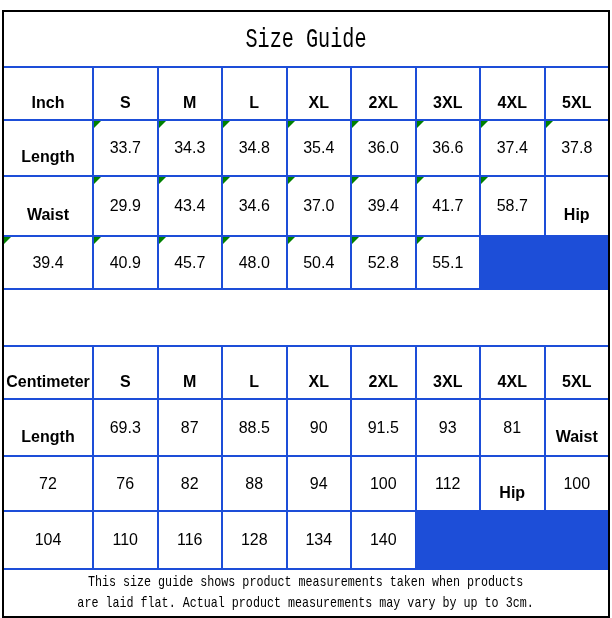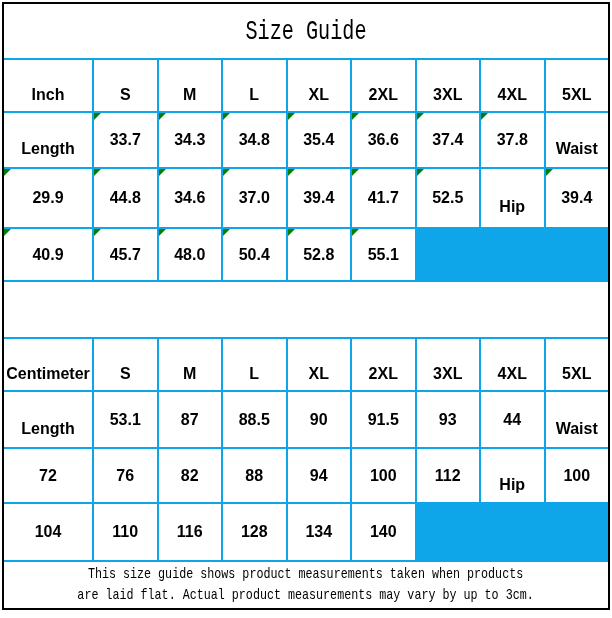--- a/index.html
+++ b/index.html
@@ -8,24 +8,24 @@
     width: 612px;
     height: 618px;
     background: #ffffff;
     font-family: "Liberation Sans", sans-serif;
     color: #000000;
     overflow: hidden;
   }
   .table-frame {
     position: absolute;
     left: 2px;
-    top: 2px;
+    top: 10px;
     width: 604px;
     border: 2px solid #000000;
-    background: #0ea5e9; 
+    background: #1d4ed8; 
     display: grid;
     grid-template-columns: 88px repeat(8, 1fr);
     grid-template-rows: 54px 51px 54px 58px 51px 55px 51px 55px 53px 56px 46px;
     gap: 2px;
   }
   .cell {
     background: #ffffff;
     position: relative;
     display: flex;
     align-items: center;
@@ -37,21 +37,21 @@
     font-family: "Liberation Mono", monospace;
     font-size: 28px;
     font-weight: normal;
     white-space: nowrap;
     display: inline-block;
     transform: scaleX(0.72);
     transform-origin: center;
   }
   .head { font-weight: bold; font-size: 16px; }
   .head .cell-text { white-space: nowrap; margin-top: 18px; }
-  .num { font-weight: bold; font-size: 16px; }
+  .num { font-weight: normal; font-size: 16px; }
   .tri {
     position: absolute;
     top: 0;
     left: 0;
     width: 0;
     height: 0;
     border-top: 7px solid #008000;
     border-right: 7px solid transparent;
   }
   .footer-cell {
@@ -117,60 +117,64 @@
       </div>
       <div class="cell num">
         <span class="cell-text">34.8</span>
         <span class="tri" style="border-top-color: rgb(0, 128, 0);"></span>
       </div>
       <div class="cell num">
         <span class="cell-text">35.4</span>
         <span class="tri" style="border-top-color: rgb(0, 128, 0);"></span>
       </div>
       <div class="cell num">
+        <span class="cell-text">36.0</span>
+        <span class="tri" style="border-top-color: rgb(0, 128, 0);"></span>
+      </div>
+      <div class="cell num">
         <span class="cell-text">36.6</span>
         <span class="tri" style="border-top-color: rgb(0, 128, 0);"></span>
       </div>
       <div class="cell num">
         <span class="cell-text">37.4</span>
         <span class="tri" style="border-top-color: rgb(0, 128, 0);"></span>
       </div>
       <div class="cell num">
         <span class="cell-text">37.8</span>
         <span class="tri" style="border-top-color: rgb(0, 128, 0);"></span>
       </div>
       <div class="cell head">
         <span class="cell-text">Waist</span>
       </div>
       <div class="cell num">
         <span class="cell-text">29.9</span>
         <span class="tri" style="border-top-color: rgb(0, 128, 0);"></span>
       </div>
       <div class="cell num">
-        <span class="cell-text">44.8</span>
+        <span class="cell-text">43.4</span>
         <span class="tri" style="border-top-color: rgb(0, 128, 0);"></span>
       </div>
       <div class="cell num">
         <span class="cell-text">34.6</span>
         <span class="tri" style="border-top-color: rgb(0, 128, 0);"></span>
       </div>
       <div class="cell num">
         <span class="cell-text">37.0</span>
         <span class="tri" style="border-top-color: rgb(0, 128, 0);"></span>
       </div>
       <div class="cell num">
         <span class="cell-text">39.4</span>
         <span class="tri" style="border-top-color: rgb(0, 128, 0);"></span>
       </div>
       <div class="cell num">
         <span class="cell-text">41.7</span>
         <span class="tri" style="border-top-color: rgb(0, 128, 0);"></span>
       </div>
       <div class="cell num">
-        <span class="cell-text">52.5</span>
+        <span class="cell-text">58.7</span>
         <span class="tri" style="border-top-color: rgb(0, 128, 0);"></span>
       </div>
       <div class="cell head">
         <span class="cell-text">Hip</span>
       </div>
       <div class="cell num">
         <span class="cell-text">39.4</span>
         <span class="tri" style="border-top-color: rgb(0, 128, 0);"></span>
       </div>
       <div class="cell num">
@@ -223,39 +227,39 @@
       <div class="cell head">
         <span class="cell-text">4XL</span>
       </div>
       <div class="cell head">
         <span class="cell-text">5XL</span>
       </div>
       <div class="cell head">
         <span class="cell-text">Length</span>
       </div>
       <div class="cell num">
-        <span class="cell-text">53.1</span>
+        <span class="cell-text">69.3</span>
       </div>
       <div class="cell num">
         <span class="cell-text">87</span>
       </div>
       <div class="cell num">
         <span class="cell-text">88.5</span>
       </div>
       <div class="cell num">
         <span class="cell-text">90</span>
       </div>
       <div class="cell num">
         <span class="cell-text">91.5</span>
       </div>
       <div class="cell num">
         <span class="cell-text">93</span>
       </div>
       <div class="cell num">
-        <span class="cell-text">44</span>
+        <span class="cell-text">81</span>
       </div>
       <div class="cell head">
         <span class="cell-text">Waist</span>
       </div>
       <div class="cell num">
         <span class="cell-text">72</span>
       </div>
       <div class="cell num">
         <span class="cell-text">76</span>
       </div>

